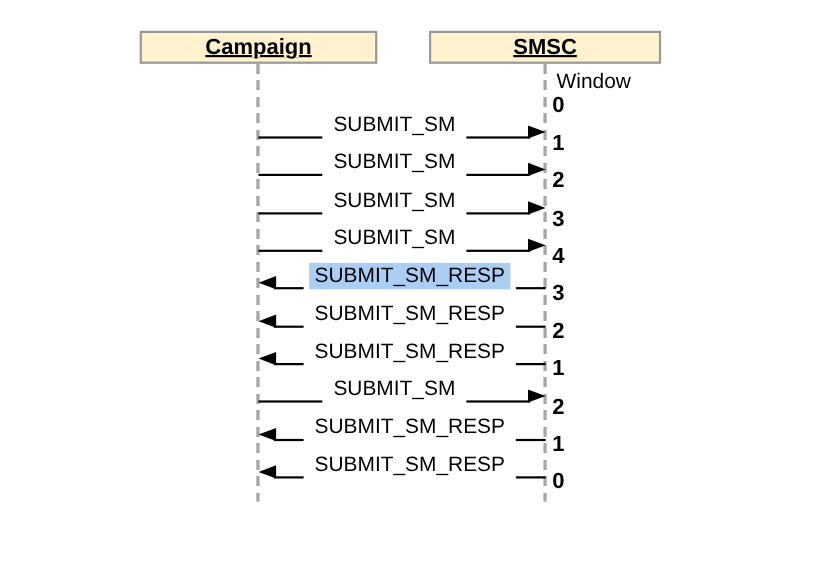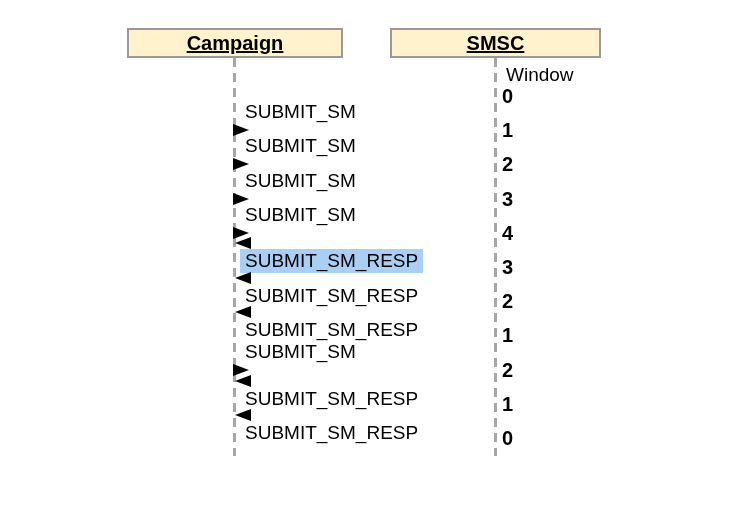--- a/index.html
+++ b/index.html
@@ -20,21 +20,21 @@
     position:absolute;top:58px;width:3px;height:398px;
     background:repeating-linear-gradient(to bottom,
       var(--lifeline,#A6A6A6) 0px, var(--lifeline,#A6A6A6) 9px,
       transparent 9px, transparent 15px);
   }
   .lifeline-left{left:233px;}
   .lifeline-right{left:494px;}
   .window-label{position:absolute;left:506px;top:64px;font-size:19px;}
   .msg-row{
     position:absolute;left:235px;width:261px;height:26px;
-    display:flex;align-items:flex-start;flex-direction:column;
+    display:flex;align-items:flex-end;
   }
   .seg{flex:1;height:2px;background:var(--arrow,#000000);}
   .msg-label{
     font-size:19px;line-height:22px;white-space:nowrap;
     padding:1px 5px;margin:0 5px;
   }
   .msg-label.highlighted{background:var(--highlight,#A9CFF4);}
   .arrow-r{
     width:0;height:0;flex:0 0 auto;margin-left:-2px;
     border-top:6px solid transparent;border-bottom:6px solid transparent;

